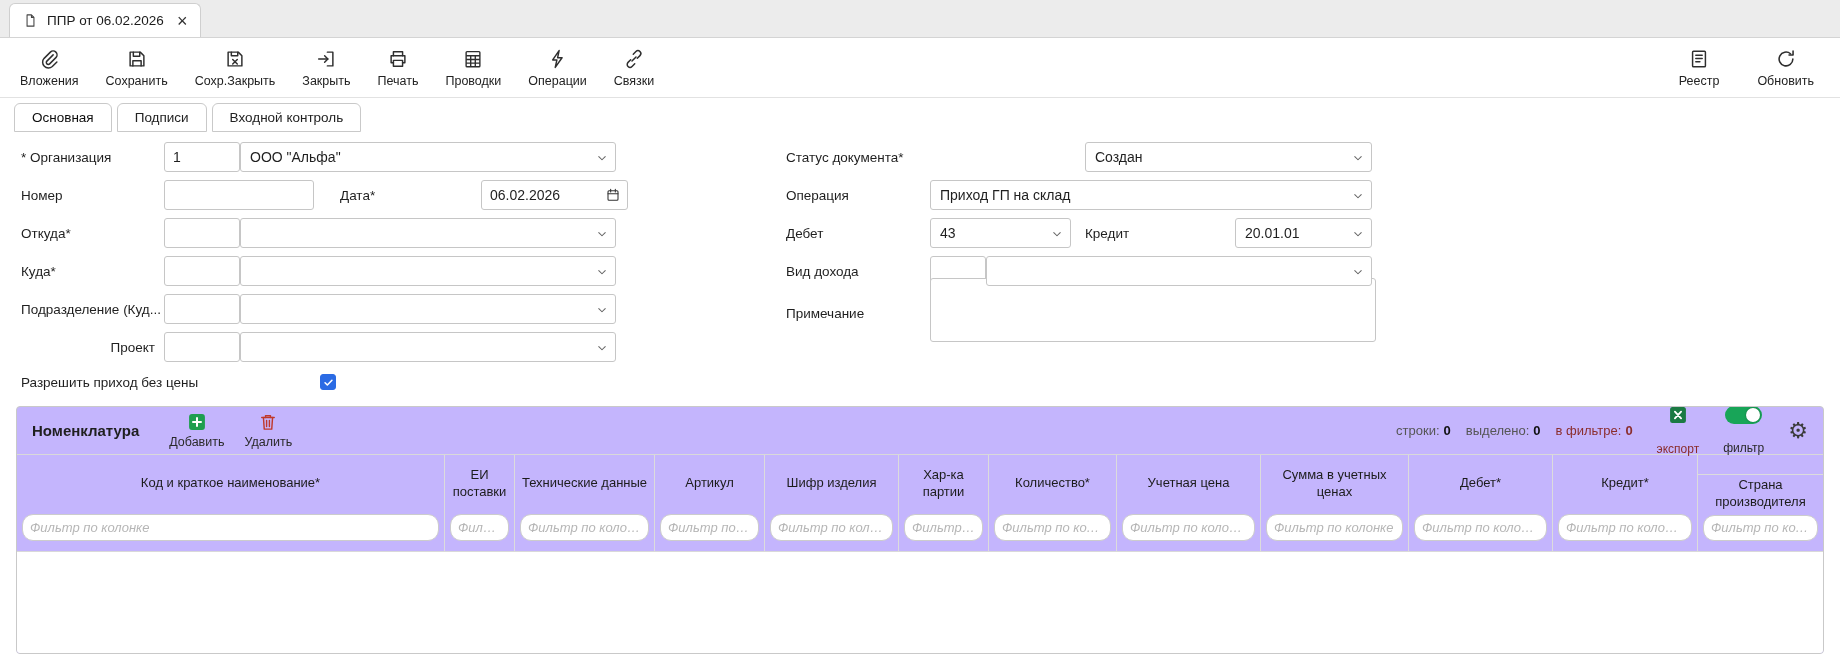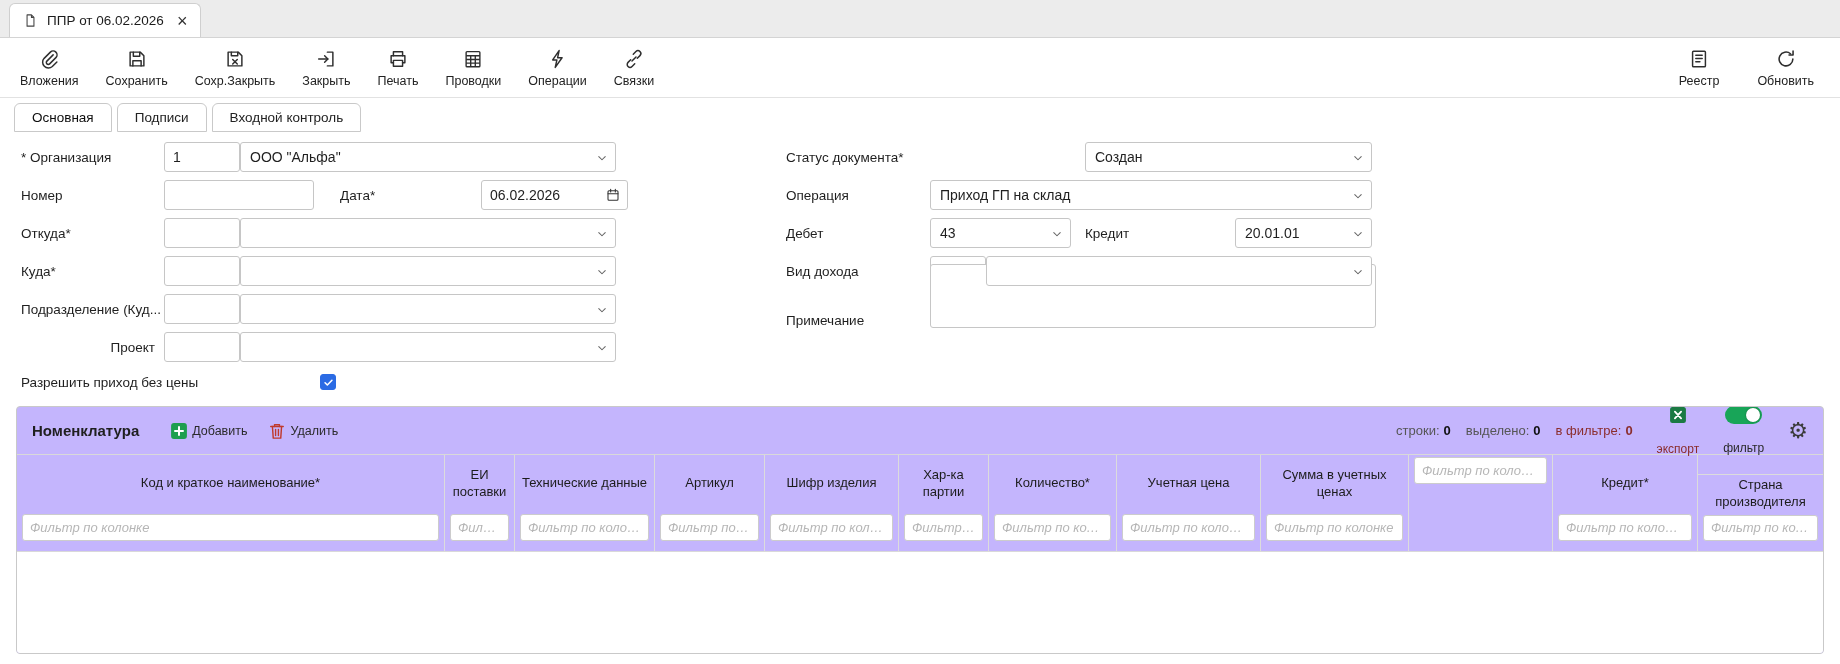--- a/index.html
+++ b/index.html
@@ -29,21 +29,21 @@
   .tab{border:1px solid #c9c9c9;border-radius:6px 6px 0 0;padding:0 17px;display:flex;
     align-items:center;font-size:13.5px;background:#fff;cursor:pointer;color:#222;white-space:nowrap}
   .tab.active{font-weight:normal;color:#0d0d0d}
 
   
   .form{position:relative;height:266px}
   .fcol{position:absolute;top:6px}
   .fcol.left{left:21px}
   .fcol.right{left:786px}
   .frow{display:flex;align-items:center;height:38px}
-  .frow.top{align-items:flex-end}
+  .frow.top{align-items:center}
   .flabel{width:143px;flex:0 0 auto;font-size:13.5px;padding-right:6px;white-space:nowrap;overflow:hidden}
   .flabel.alignr{text-align:right;padding-right:9px}
   .fcol.right .flabel{width:144px}
   .inline-label{width:141px;margin-left:26px;font-size:13.5px;flex:0 0 auto}
   .inline-label.credit{width:150px;margin-left:14px}
   input.inp{height:30px;border:1px solid #c6c6c6;border-radius:3px;font-size:14px;
     font-family:inherit;padding:0 8px;color:#1f1f1f;background:#fff}
   .code{width:76px}
   .numinp{width:150px}
   .smallcode{width:56px}
@@ -60,21 +60,21 @@
   .flabel.cb{width:299px}
   textarea.note{width:446px;height:64px;border:1px solid #c6c6c6;border-radius:3px;resize:none;
     font-family:inherit;font-size:14px;padding:5px 8px;margin-top:2px}
 
   
   .section{margin:8px 16px 0 16px;height:248px;border:1px solid #c9c9c9;border-radius:4px;
     display:flex;flex-direction:column;overflow:hidden;background:#c4b5fd}
   .sec-head{height:48px;flex:0 0 auto;display:flex;align-items:center;
     border-bottom:1px solid #d9d9d9;padding:0 15px}
   .sec-title{font-size:15px;font-weight:bold;margin-right:30px}
-  .sec-btn{display:flex;align-items:center;gap:3px;font-size:12.5px;
+  .sec-btn{display:flex;flex-direction:column;align-items:center;gap:3px;font-size:12.5px;
     color:#2a2a2a;cursor:pointer;margin-right:20px}
   .sec-btn svg{width:20px;height:20px}
   .sec-right{margin-left:auto;display:flex;align-items:center;gap:24px}
   .stats{display:flex;gap:15px;font-size:13px;color:#555;align-items:center;white-space:nowrap}
   .stat b{color:#101010;margin-left:4px;font-weight:bold}
   .stat.maroon{color:#8b2d2d}
   .stat.maroon b{color:#8b2d2d}
   .mini{display:flex;flex-direction:column;align-items:center;gap:17px;cursor:pointer}
   .mini svg{width:20px;height:20px}
   .mlabel{font-size:12px;color:#8b2d2d;white-space:nowrap}
@@ -86,21 +86,21 @@
   .toggle.on .knob{left:21px}
   .gear{font-family:"DejaVu Sans",sans-serif;font-size:22px;color:#3a3a3a;cursor:pointer;line-height:1}
 
   
   .gridhead{display:flex;height:97px;flex:0 0 auto;border-bottom:1px solid #d9d9d9}
   .gcol{display:flex;flex-direction:column;border-right:1px solid #dcdcdc;min-width:0}
   .gcol:last-child{border-right:none}
   .gcol-strip{height:20px;border-bottom:1px solid #dcdcdc;flex:0 0 auto}
   .gcol-h{flex:1;display:flex;align-items:center;justify-content:center;text-align:center;
     font-size:13px;line-height:1.3;padding:2px 6px;color:#1c1c1c;cursor:pointer}
-  .gfilter{height:27px;margin:2px 5px 10px;border:1px solid #ccc;border-radius:3px;
+  .gfilter{height:27px;margin:2px 5px 10px;border:1px solid #ccc;border-radius:11px;
     font-family:inherit;font-size:13px;font-style:italic;padding:0 7px;min-width:0;
     text-overflow:ellipsis;color:#444}
   .gfilter::placeholder{color:#b6b6b6;font-style:italic}
   .gridbody{flex:1;background:#fff}
 </style>
 </head>
 <body>
 
 <div class="doctab-bar">
   <div class="doctab">
@@ -465,20 +465,21 @@
       </div>
       <div class="gcol" style="flex: 0 0 144px;">
         <div class="gcol-h">Учетная цена</div>
         <input class="gfilter" placeholder="Фильтр по колонке" style="">
       </div>
       <div class="gcol" style="flex: 0 0 148px;">
         <div class="gcol-h">Сумма в учетных ценах</div>
         <input class="gfilter" placeholder="Фильтр по колонке" style="">
       </div>
       <div class="gcol" style="flex: 0 0 144px;">
+        <div class="gcol-h">Дебет*</div>
         <input class="gfilter" placeholder="Фильтр по колонке" style="">
       </div>
       <div class="gcol" style="flex: 0 0 145px;">
         <div class="gcol-h">Кредит*</div>
         <input class="gfilter" placeholder="Фильтр по колонке" style="">
       </div>
       <div class="gcol" style="flex: 1 1 0px;">
         <div class="gcol-strip"></div>
         <div class="gcol-h">Страна производителя</div>
         <input class="gfilter" placeholder="Фильтр по колонке" style="">

